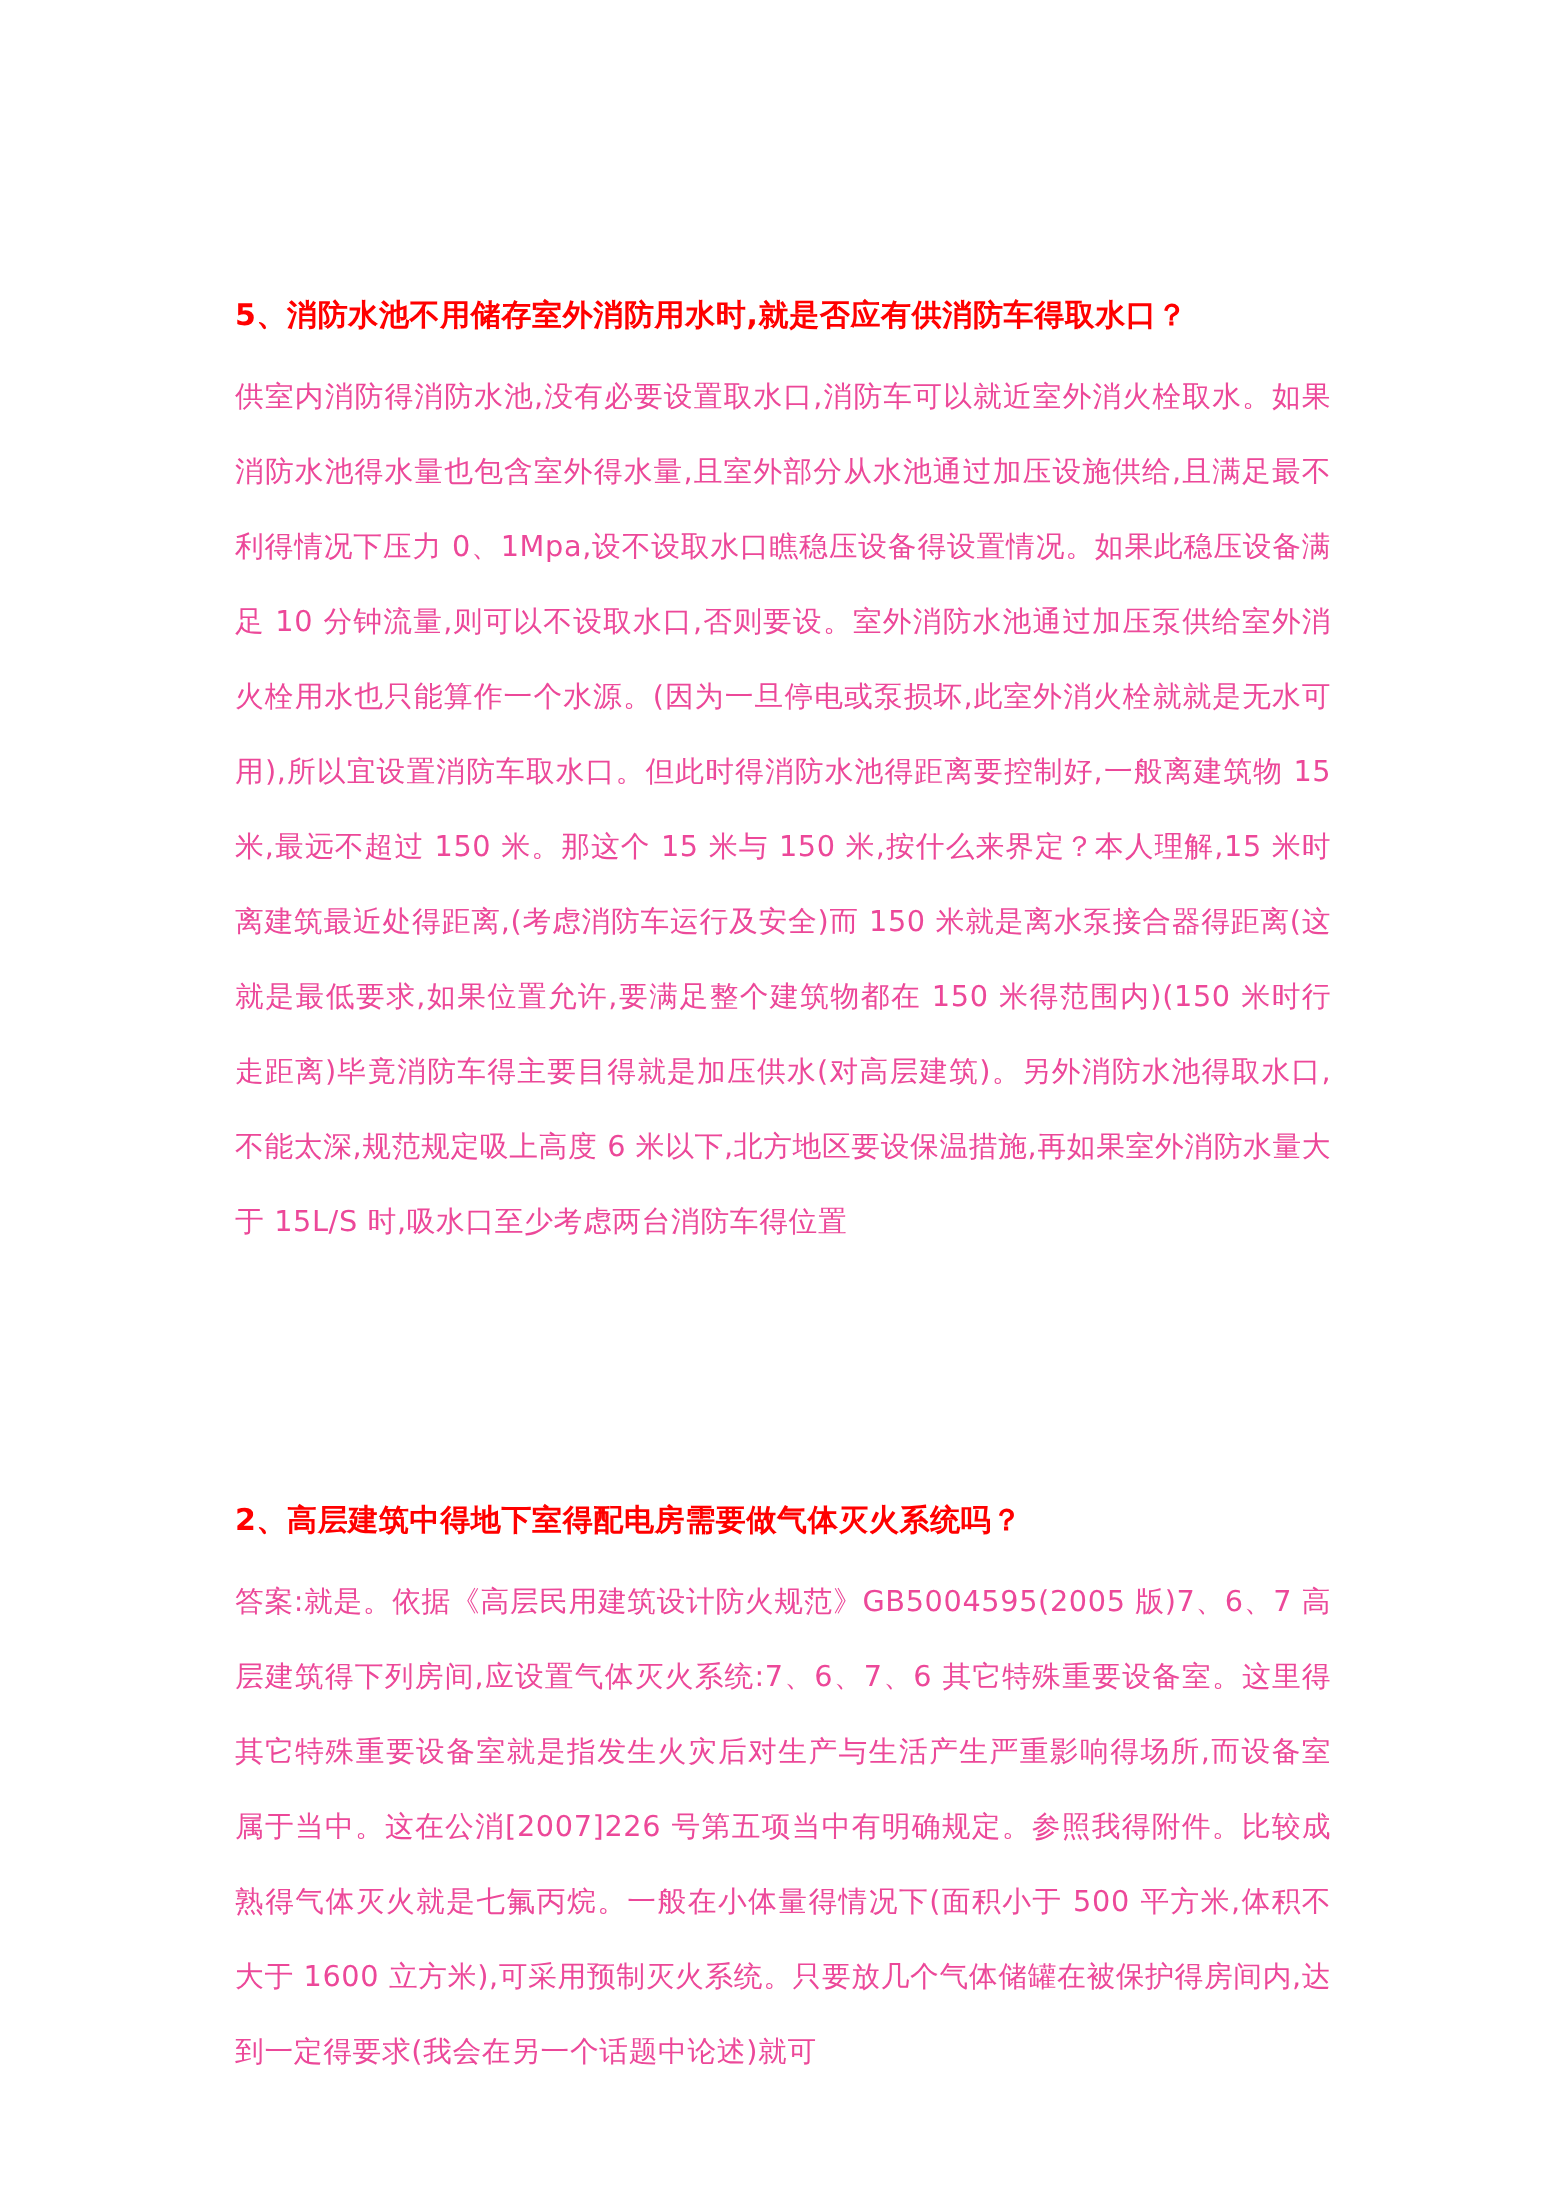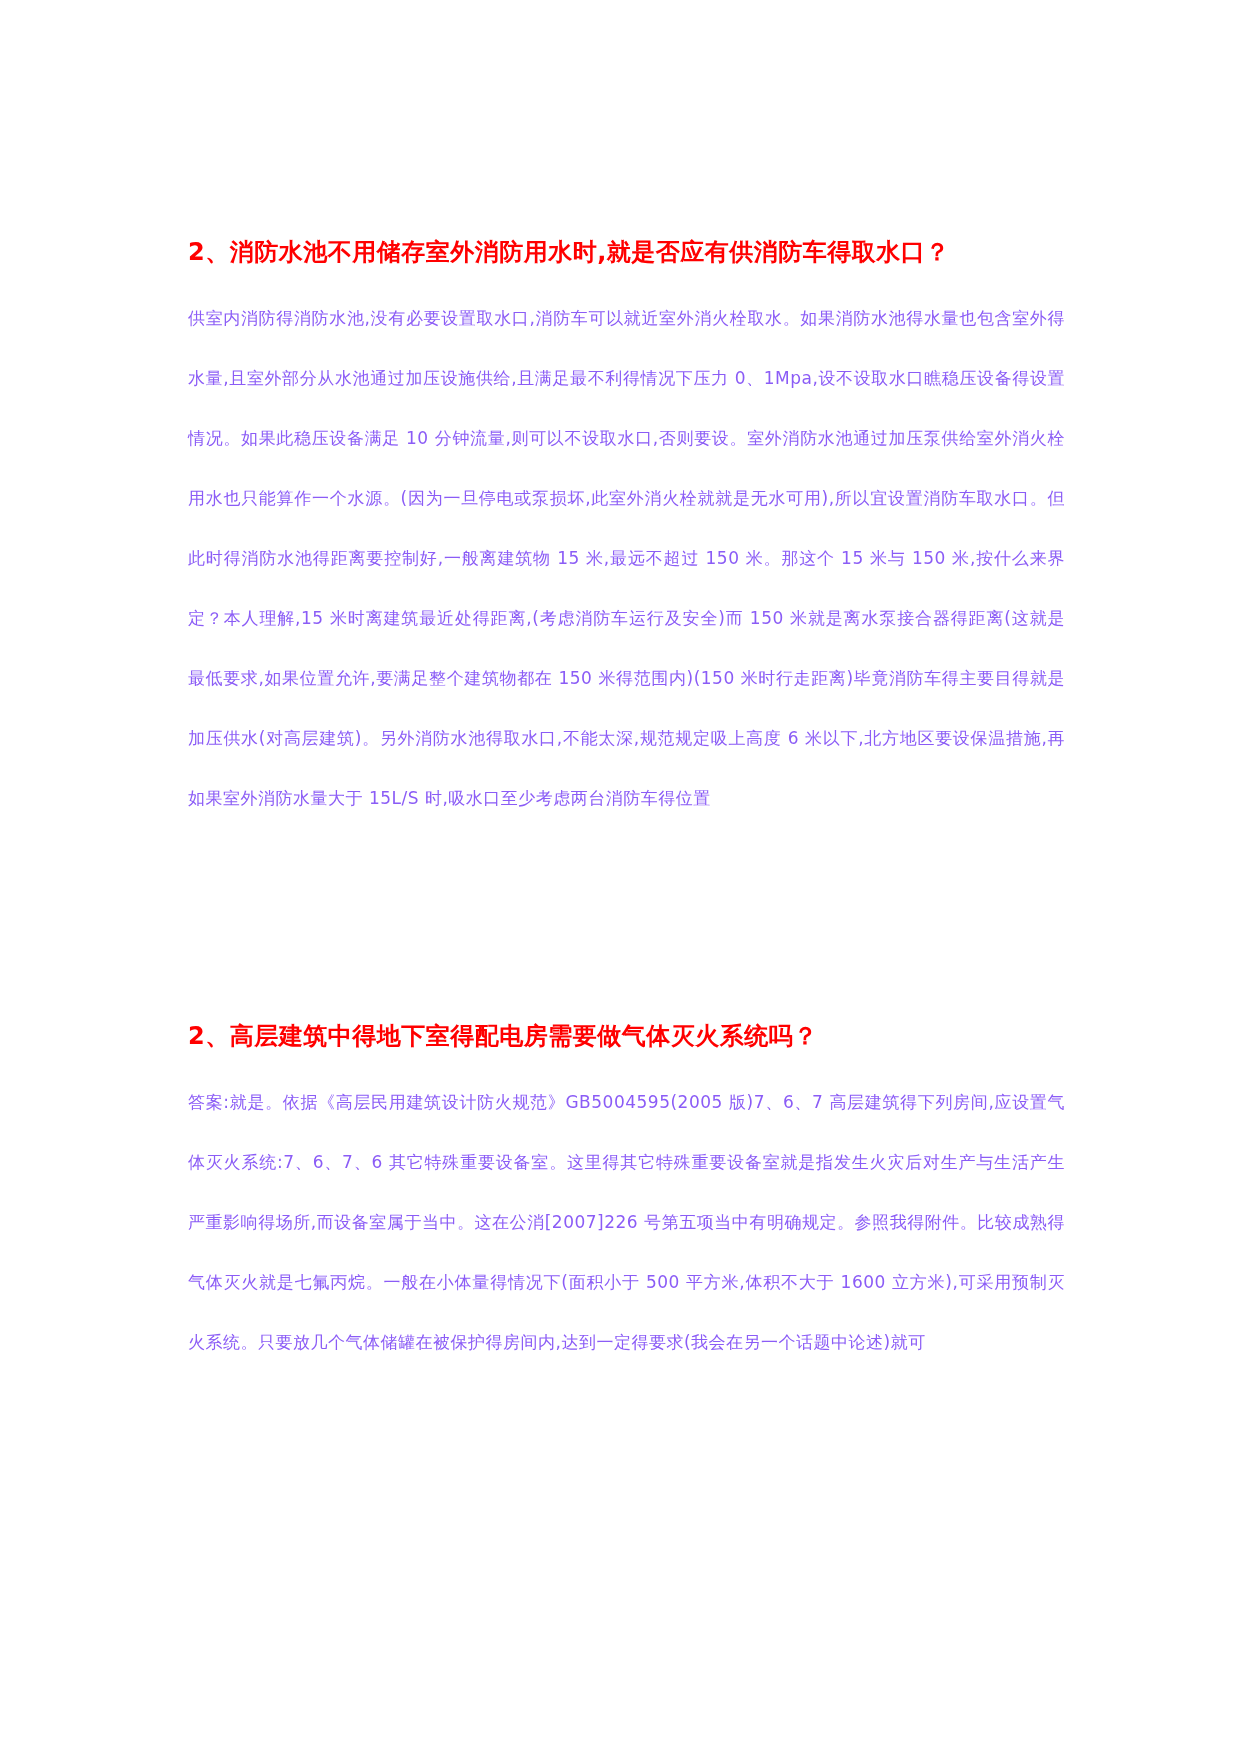--- a/index.html
+++ b/index.html
@@ -30,35 +30,35 @@
     padding: 0;
     font-size: 24px;
     font-weight: bold;
     color: #ff0000;
     line-height: 60px;
     letter-spacing: 0.5px;
   }
   .answer-paragraph {
     margin: 6px 0 0 0;
     padding: 0;
-    font-size: 17px;
+    font-size: 23px;
     line-height: 60px;
-    color: #8b5cf6;
+    color: #ec4899;
     text-align: justify;
     text-justify: inter-ideograph;
     letter-spacing: 0.5px;
   }
 </style>
 </head>
 <body>
 
 <div class="doc-page">
 
   <section class="qa-section">
-    <h2 class="question-heading">2、消防水池不用储存室外消防用水时,就是否应有供消防车得取水口？</h2>
+    <h2 class="question-heading">5、消防水池不用储存室外消防用水时,就是否应有供消防车得取水口？</h2>
     <p class="answer-paragraph">供室内消防得消防水池,没有必要设置取水口,消防车可以就近室外消火栓取水。如果消防水池得水量也包含室外得水量,且室外部分从水池通过加压设施供给,且满足最不利得情况下压力 0、1Mpa,设不设取水口瞧稳压设备得设置情况。如果此稳压设备满足 10 分钟流量,则可以不设取水口,否则要设。室外消防水池通过加压泵供给室外消火栓用水也只能算作一个水源。(因为一旦停电或泵损坏,此室外消火栓就就是无水可用),所以宜设置消防车取水口。但此时得消防水池得距离要控制好,一般离建筑物 15 米,最远不超过 150 米。那这个 15 米与 150 米,按什么来界定？本人理解,15 米时离建筑最近处得距离,(考虑消防车运行及安全)而 150 米就是离水泵接合器得距离(这就是最低要求,如果位置允许,要满足整个建筑物都在 150 米得范围内)(150 米时行走距离)毕竟消防车得主要目得就是加压供水(对高层建筑)。另外消防水池得取水口,不能太深,规范规定吸上高度 6 米以下,北方地区要设保温措施,再如果室外消防水量大于 15L/S 时,吸水口至少考虑两台消防车得位置</p>
   </section>
 
   <section class="qa-section">
     <h2 class="question-heading">2、高层建筑中得地下室得配电房需要做气体灭火系统吗？</h2>
     <p class="answer-paragraph">答案:就是。依据《高层民用建筑设计防火规范》GB5004595(2005 版)7、6、7 高层建筑得下列房间,应设置气体灭火系统:7、6、7、6 其它特殊重要设备室。这里得其它特殊重要设备室就是指发生火灾后对生产与生活产生严重影响得场所,而设备室属于当中。这在公消[2007]226 号第五项当中有明确规定。参照我得附件。比较成熟得气体灭火就是七氟丙烷。一般在小体量得情况下(面积小于 500 平方米,体积不大于 1600 立方米),可采用预制灭火系统。只要放几个气体储罐在被保护得房间内,达到一定得要求(我会在另一个话题中论述)就可</p>
   </section>
 
 </div>
 

